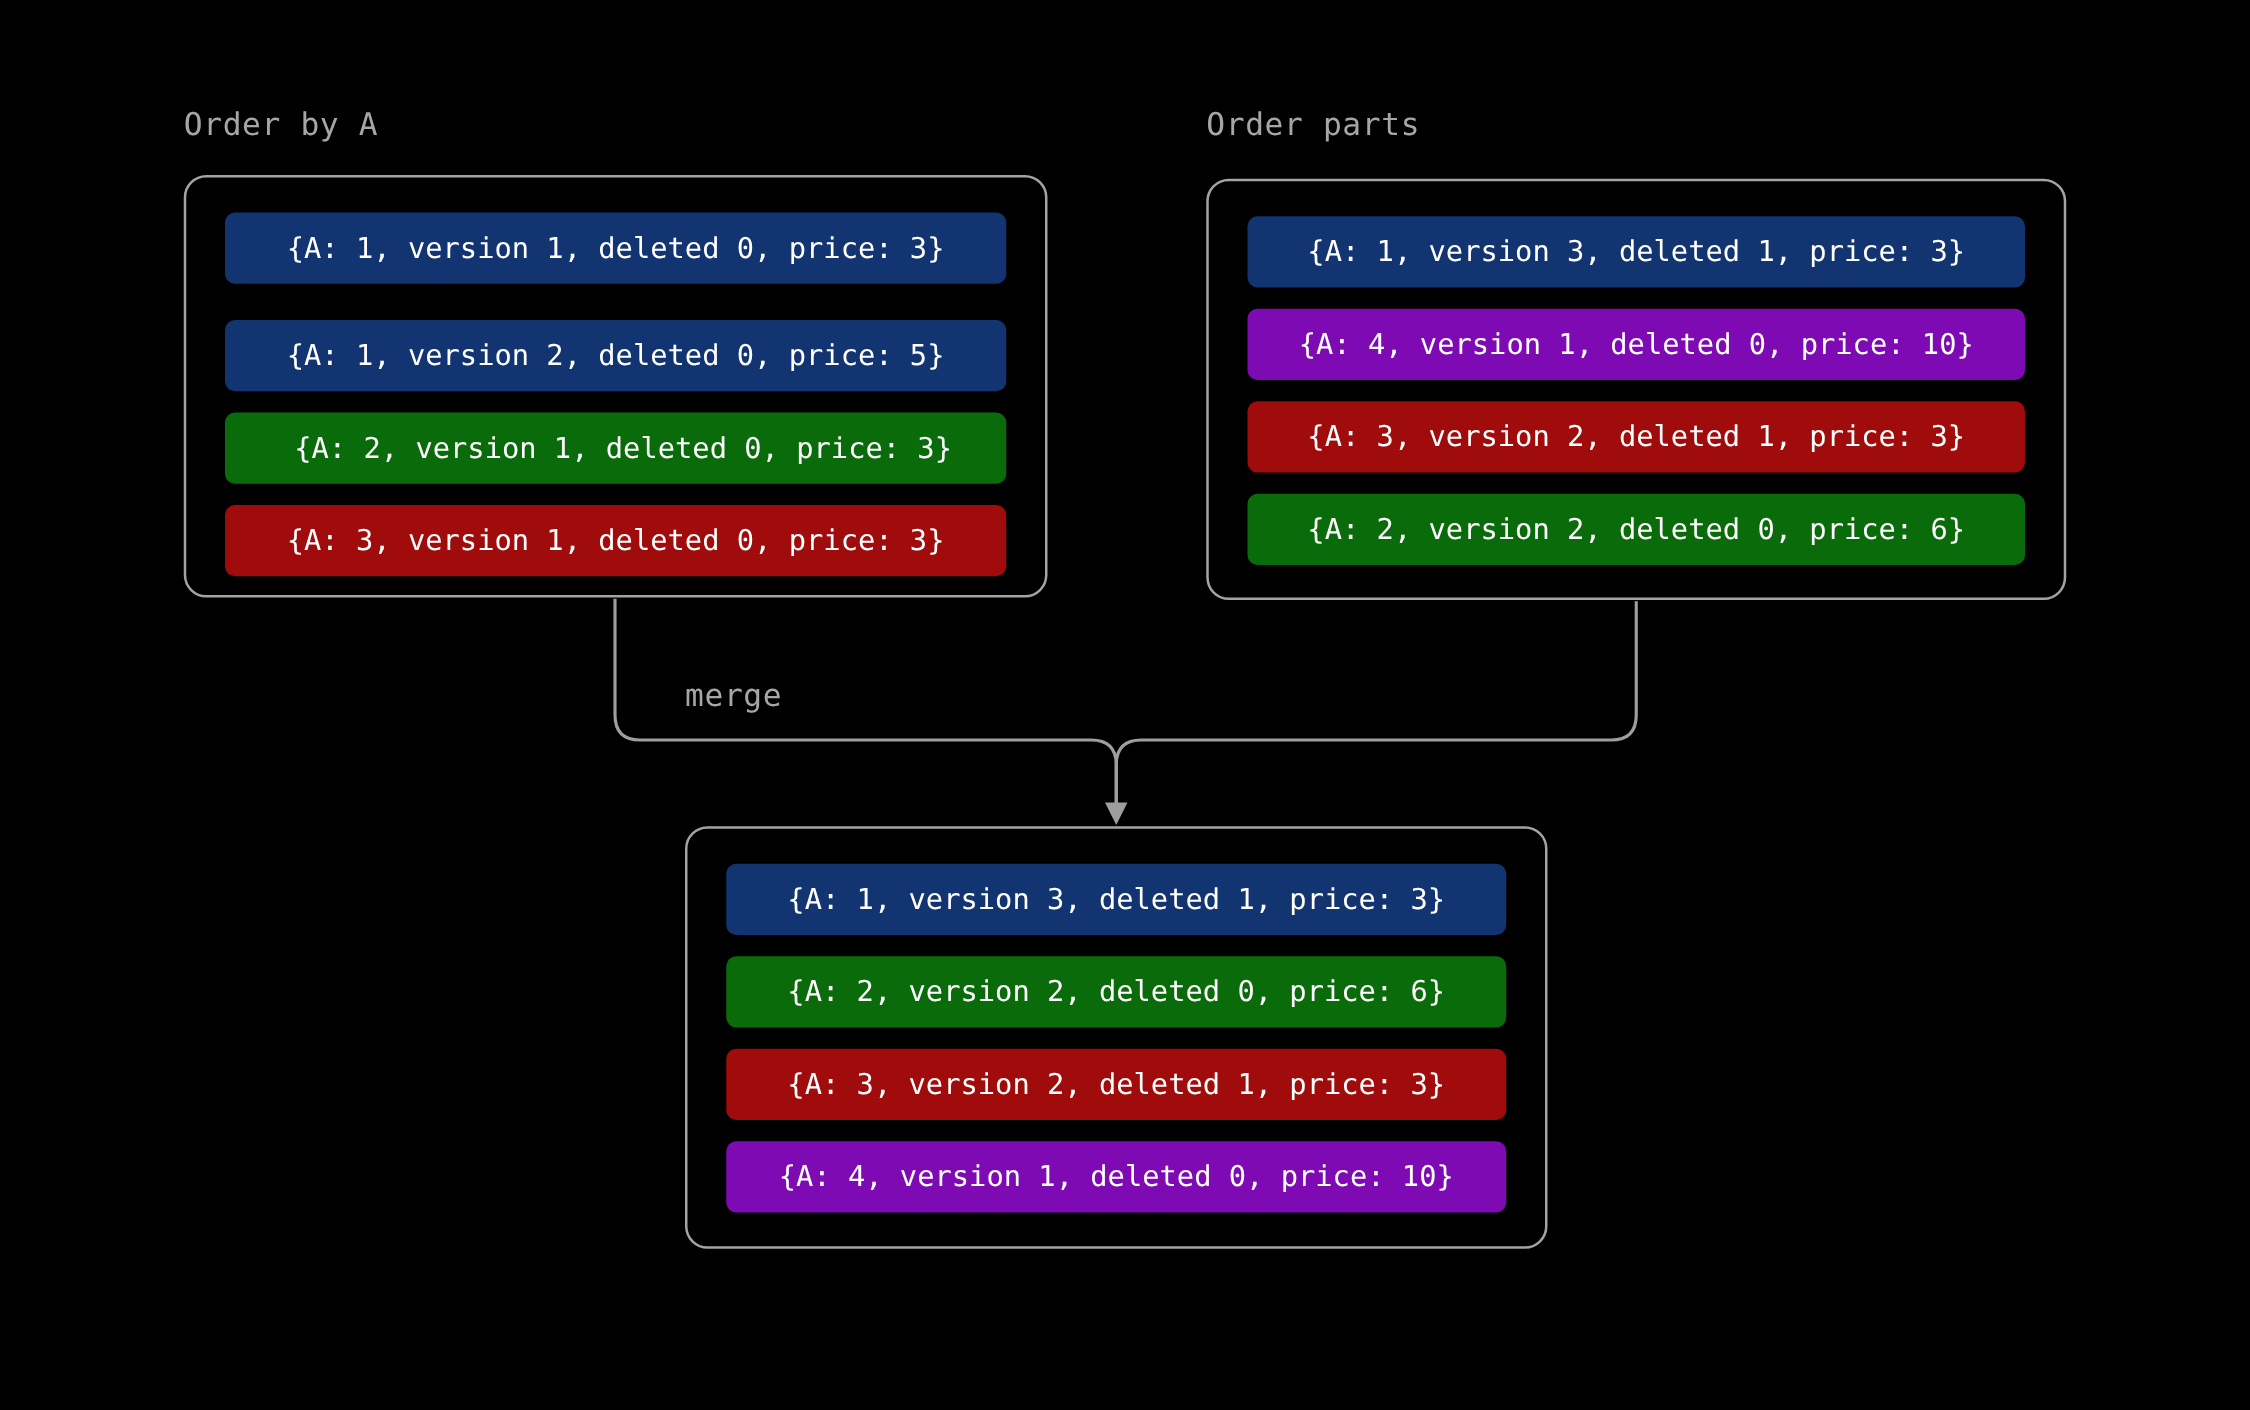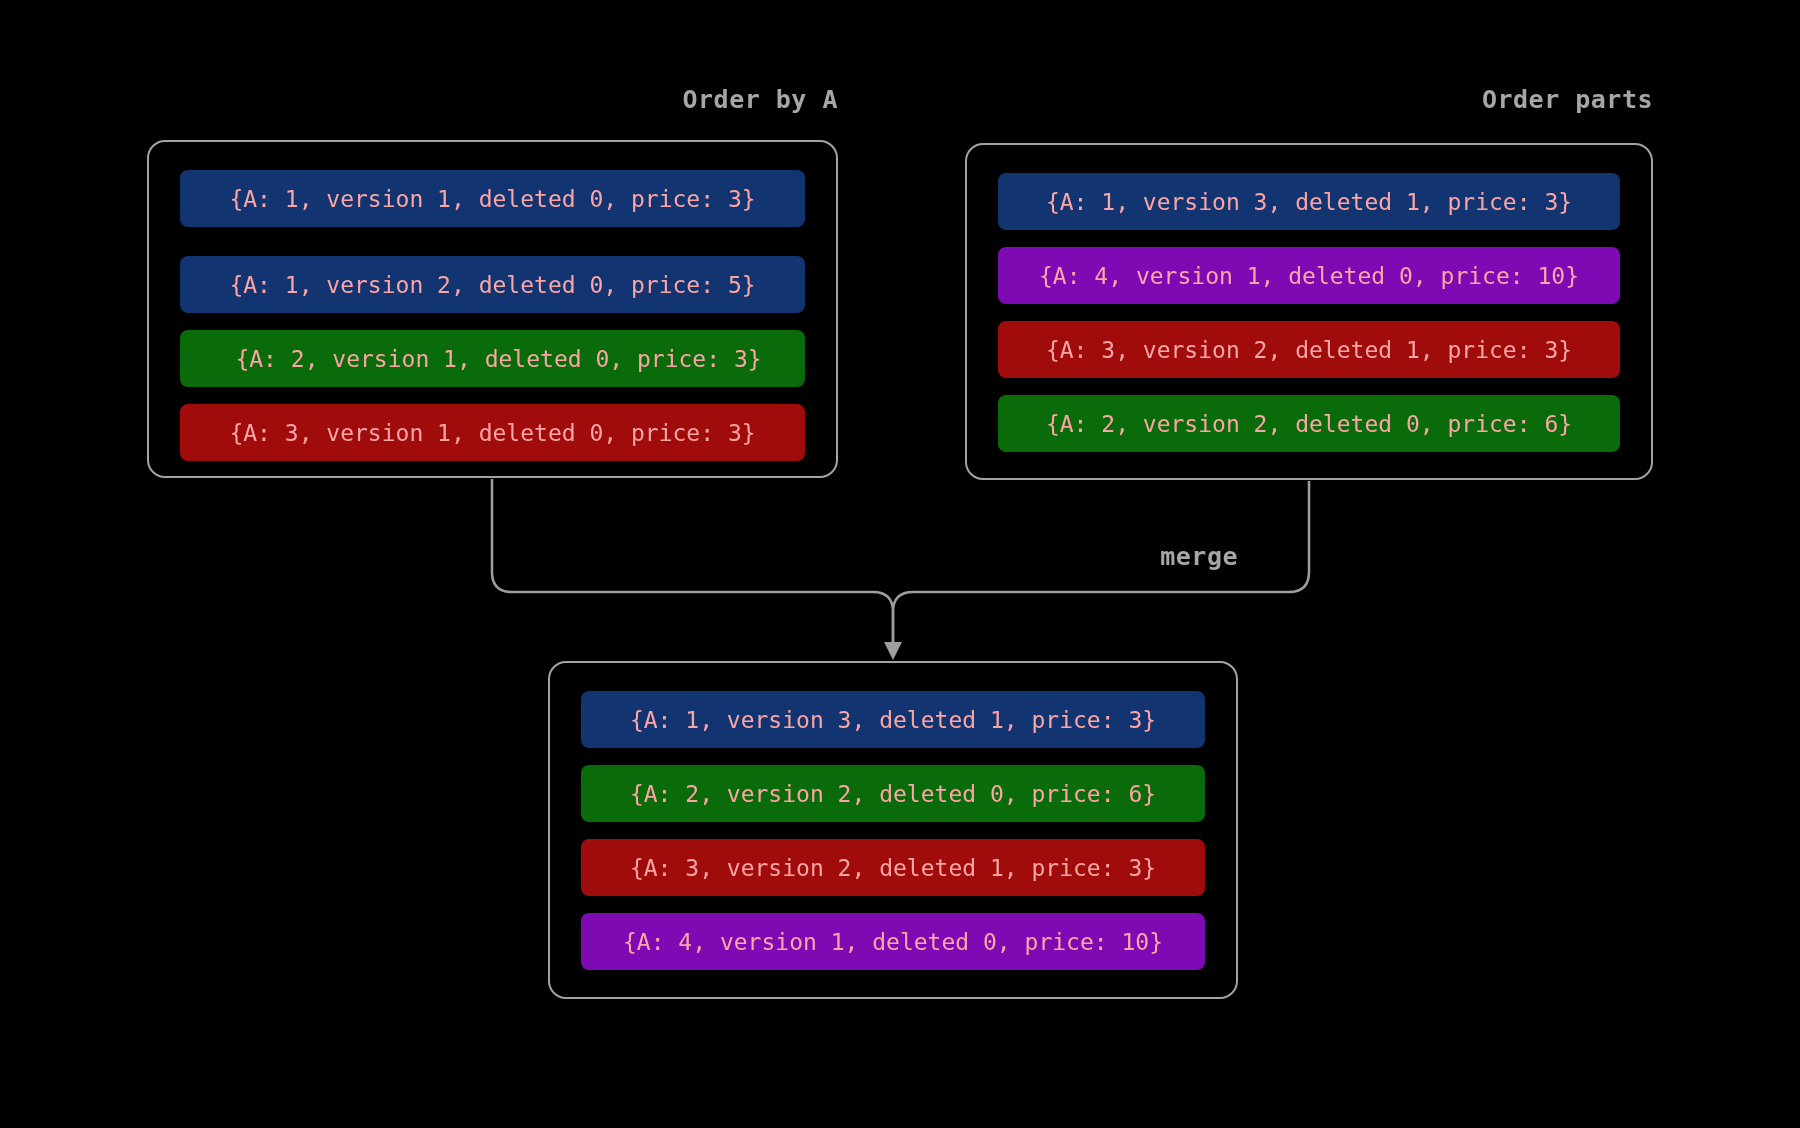--- a/index.html
+++ b/index.html
@@ -12,24 +12,24 @@
     width: 1800px;
     height: 1128px;
     background: #000000;
     font-family: "DejaVu Sans Mono", "Liberation Mono", monospace;
     overflow: hidden;
   }
   .box-title {
     position: absolute;
     height: 32px;
     line-height: 32px;
-    text-align: right;
+    text-align: left;
     color: #a6a6a6;
     font-size: 25px;
-    font-weight: bold;
+    font-weight: normal;
     letter-spacing: 0.5px;
   }
   #left-title  { left: 147px; top: 84px;  width: 691px; }
   #right-title { left: 965px; top: 84px;  width: 688px; }
   #merge-label { left: 548px; top: 541px; width: 690px; }
 
   .part-box {
     position: absolute;
     box-sizing: border-box;
     border: 2px solid #a3a3a3;
@@ -41,21 +41,21 @@
     gap: 17px;
   }
   #left-box   { left: 147px; top: 140px; width: 691px; height: 338px; }
   #right-box  { left: 965px; top: 143px; width: 688px; height: 337px; }
   #merged-box { left: 548px; top: 661px; width: 690px; height: 338px; }
 
   .data-row {
     height: 57px;
     min-height: 57px;
     border-radius: 8px;
-    color: #fca5a5;
+    color: #ffffff;
     font-size: 23px;
     display: flex;
     align-items: center;
     justify-content: center;
     white-space: pre;
   }
 
   #connector-svg {
     position: absolute;
     left: 0; top: 0;

